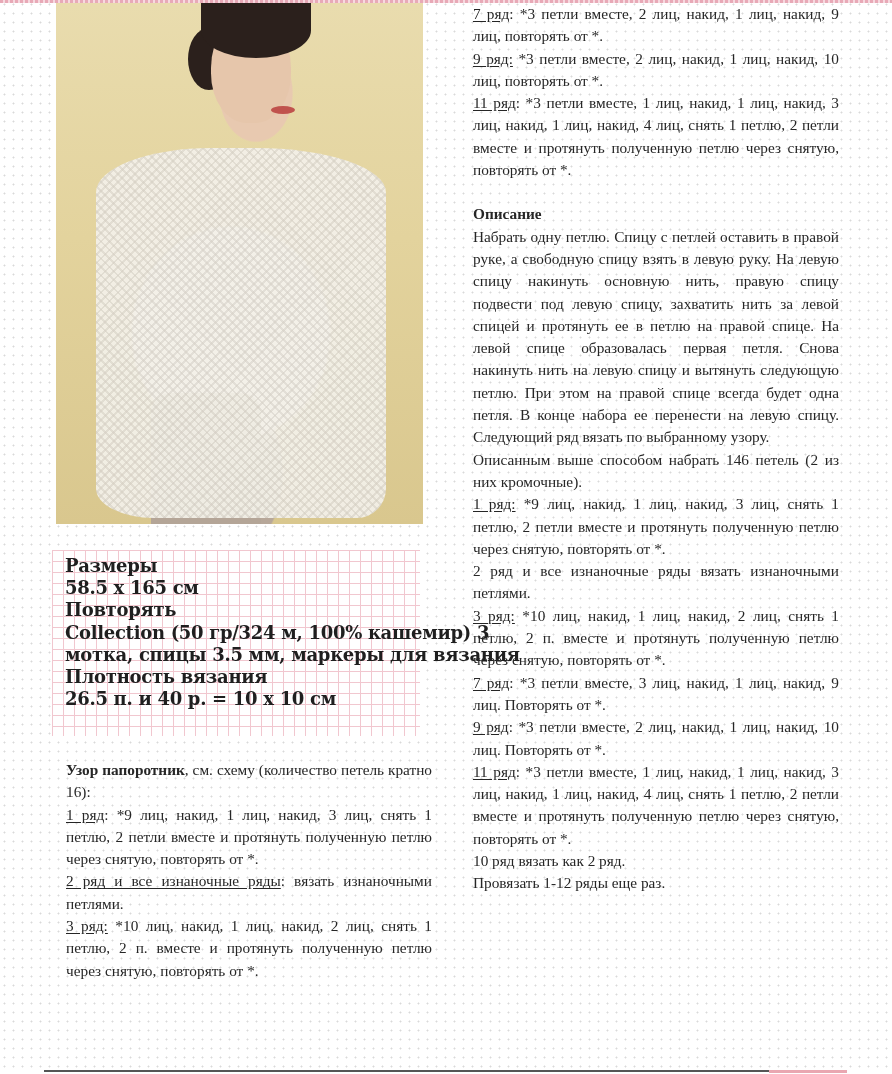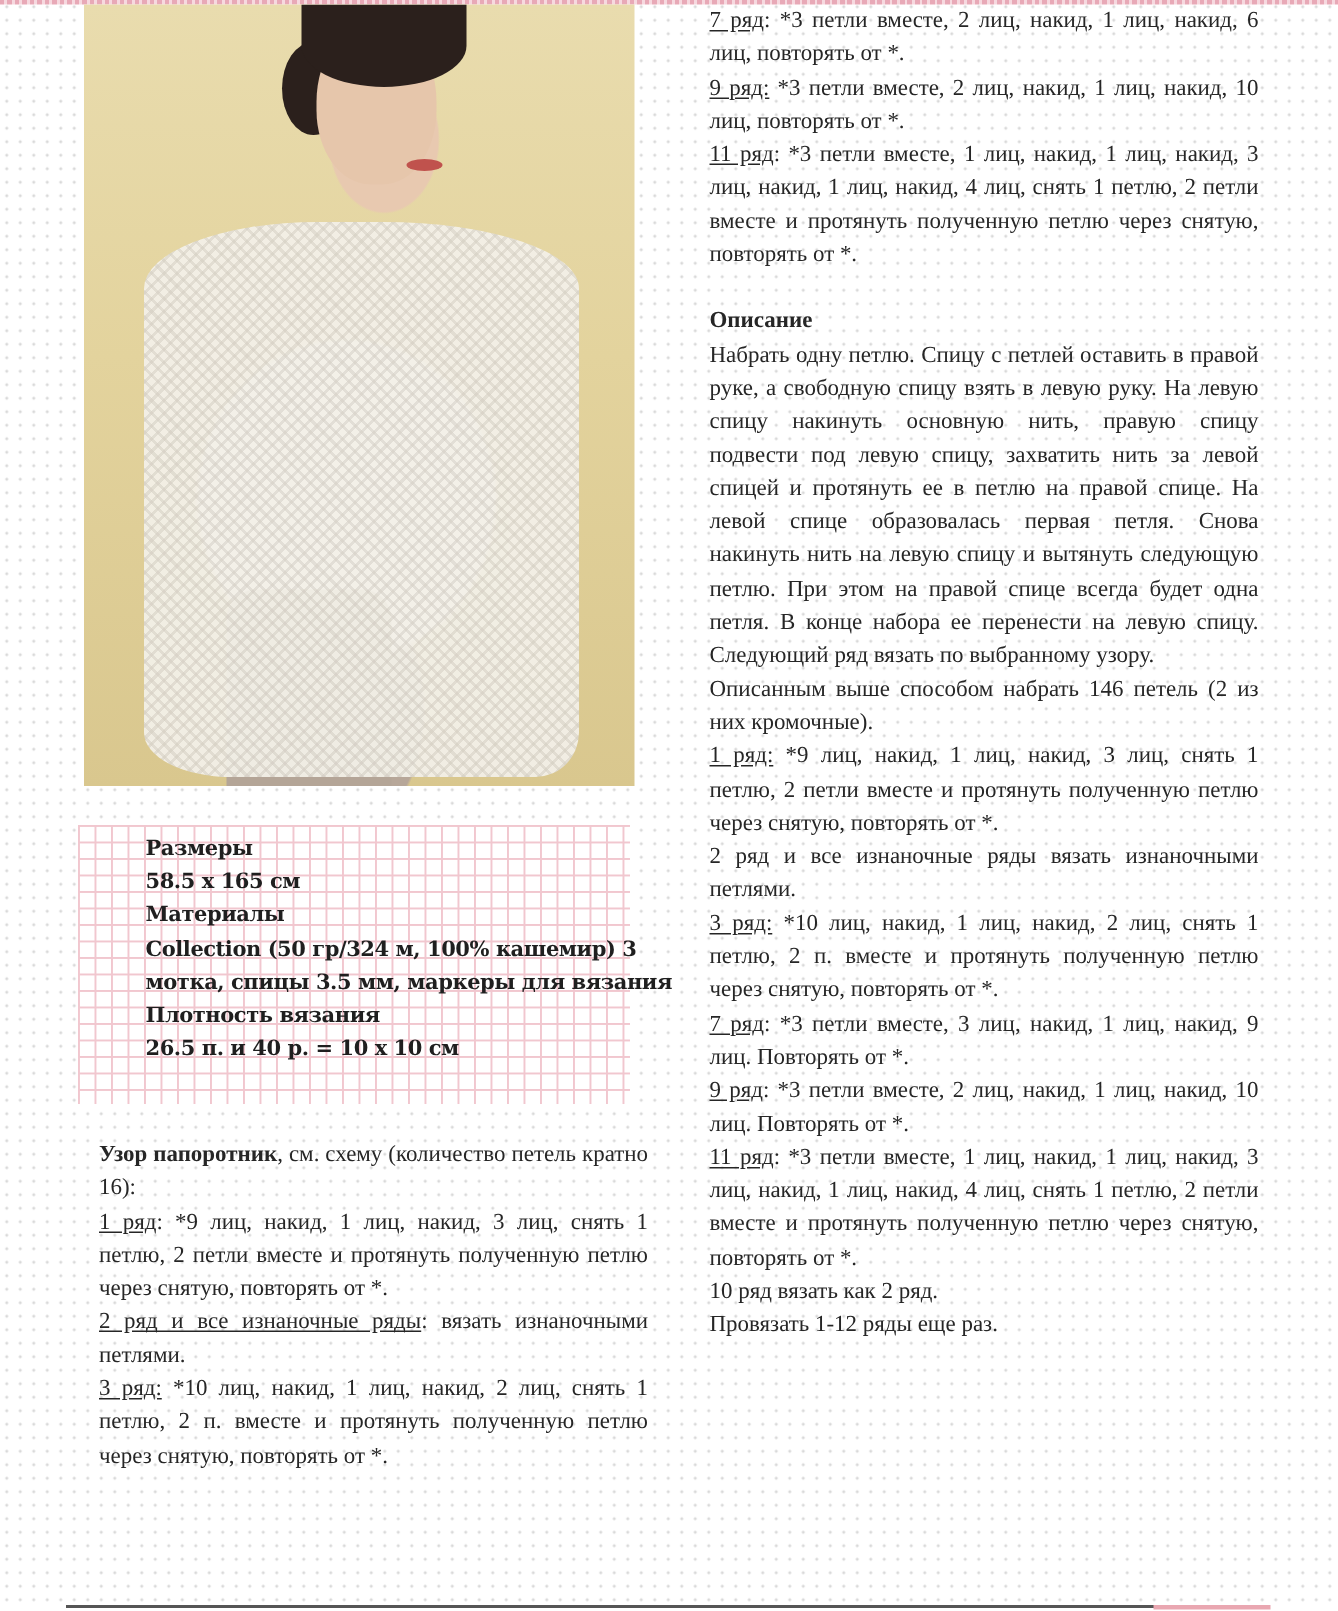--- a/index.html
+++ b/index.html
@@ -60,23 +60,22 @@
     background-color: #fff;
     background-image:
       linear-gradient(#f1c7cf 1px, transparent 1px),
       linear-gradient(90deg, #f1c7cf 1px, transparent 1px);
     background-size: 11px 11px;
     background-position: 0 0;
   }
   .grid-box .inner {
     position: absolute; left: 13px; top: 5px; right: 4px;
     font-family: "DejaVu Serif", serif; font-weight: bold;
-    font-size: 14px; line-height: 22.2px; color: #1f1f1f;
+    font-size: 18px; line-height: 22.2px; color: #1f1f1f;
     letter-spacing: -0.3px;
-    margin-left: 32px;
   }
   .grid-box .inner div { white-space: nowrap; }
 
   .col {
     position: absolute; font-size: 15.3px; line-height: 22.3px;
     text-align: justify; color: #262626;
   }
   .col p { margin: 0; }
   .col .gap { height: 22px; }
   .u { text-decoration: underline; text-underline-offset: 2px; }
@@ -102,37 +101,37 @@
   <div class="bun"></div>
   <div class="head"></div>
   <div class="hair"></div>
   <div class="lips"></div>
 </div>
 
 <div class="grid-box">
   <div class="inner">
     <div>Размеры</div>
     <div>58.5 x 165 см</div>
-    <div>Материалы</div>
+    <div>Повторять</div>
     <div>Collection (50 гр/324 м, 100% кашемир) 3</div>
     <div>мотка, спицы 3.5 мм, маркеры для вязания</div>
     <div>Плотность вязания</div>
     <div>26.5 п. и 40 р. = 10 x 10 см</div>
   </div>
 </div>
 
 <div class="col left-col">
   <p><span class="b">Узор папоротник</span><span>, см. схему (количество петель кратно 16):</span></p>
   <p><span class="u">1 ряд</span><span>: </span><span>*9 лиц, накид, 1 лиц, накид, 3 лиц, снять 1 петлю, 2 петли вместе и протянуть полученную петлю через снятую, повторять от *.</span></p>
   <p><span class="u">2 ряд и все изнаночные ряды</span><span>: </span><span>вязать изнаночными петлями.</span></p>
   <p><span class="u">3 ряд:</span><span> </span><span>*10 лиц, накид, 1 лиц, накид, 2 лиц, снять 1 петлю, 2 п. вместе и протянуть полученную петлю через снятую, повторять от *.</span></p>
 </div>
 
 <div class="col right-col">
-  <p><span class="u">7 ряд</span><span>: </span><span>*3 петли вместе, 2 лиц, накид, 1 лиц, накид, 6 лиц, повторять от *.</span></p>
+  <p><span class="u">7 ряд</span><span>: </span><span>*3 петли вместе, 2 лиц, накид, 1 лиц, накид, 9 лиц, повторять от *.</span></p>
   <p><span class="u">9 ряд:</span><span> </span><span>*3 петли вместе, 2 лиц, накид, 1 лиц, накид, 10 лиц, повторять от *.</span></p>
   <p><span class="u">11 ряд</span><span>: </span><span>*3 петли вместе, 1 лиц, накид, 1 лиц, накид, 3 лиц, накид, 1 лиц, накид, 4 лиц, снять 1 петлю, 2 петли вместе и протянуть полученную петлю через снятую, повторять от *.</span></p>
   <div class="gap"></div>
   <p class="b">Описание</p>
   <p>Набрать одну петлю. Спицу с петлей оставить в правой руке, а свободную спицу взять в левую руку. На левую спицу накинуть основную нить, правую спицу подвести под левую спицу, захватить нить за левой спицей и протянуть ее в петлю на правой спице. На левой спице образовалась первая петля. Снова накинуть нить на левую спицу и вытянуть следующую петлю. При этом на правой спице всегда будет одна петля. В конце набора ее перенести на левую спицу. Следующий ряд вязать по выбранному узору.</p>
   <p>Описанным выше способом набрать 146 петель (2 из них кромочные).</p>
   <p><span class="u">1 ряд:</span><span> </span><span>*9 лиц, накид, 1 лиц, накид, 3 лиц, снять 1 петлю, 2 петли вместе и протянуть полученную петлю через снятую, повторять от *.</span></p>
   <p><span>2 ряд и все изнаночные ряды вязать изнаночными петлями.</span></p>
   <p><span class="u">3 ряд:</span><span> </span><span>*10 лиц, накид, 1 лиц, накид, 2 лиц, снять 1 петлю, 2 п. вместе и протянуть полученную петлю через снятую, повторять от *.</span></p>
   <p><span class="u">7 ряд</span><span>: </span><span>*3 петли вместе, 3 лиц, накид, 1 лиц, накид, 9 лиц. Повторять от *.</span></p>

